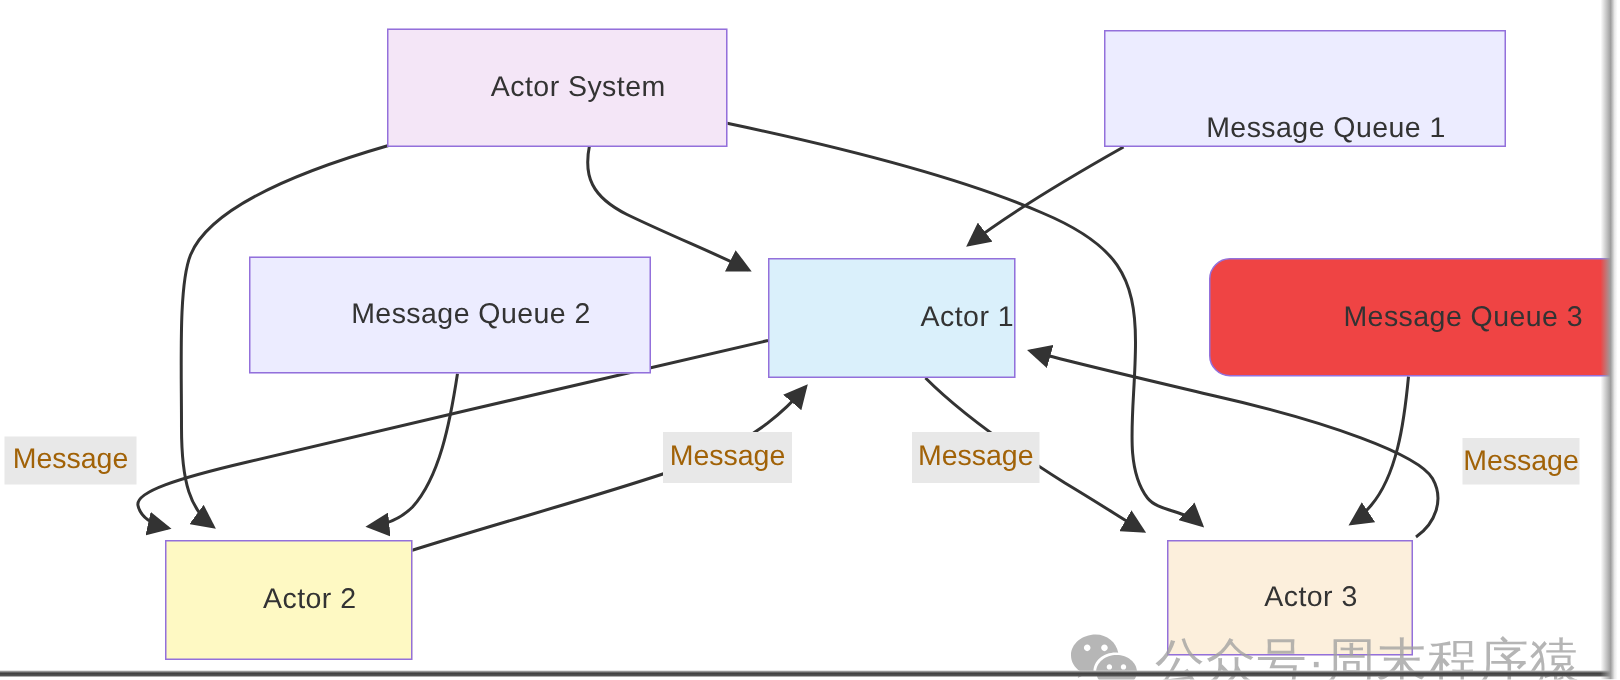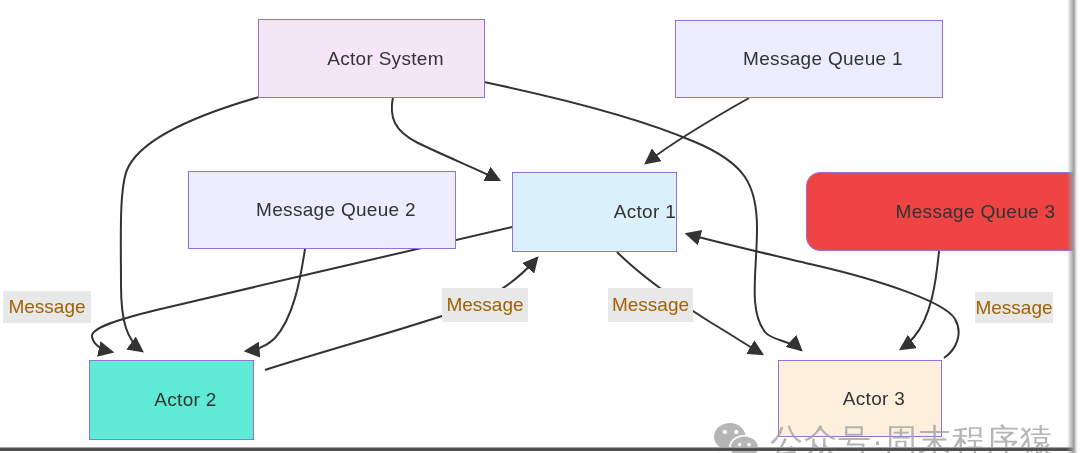--- a/index.html
+++ b/index.html
@@ -61,33 +61,33 @@
 <div id="label-layer">
     <div class="edge-label" style="left: 3px; top: 291px; width: 88px; height: 32px;">Message</div>
     <div class="edge-label" style="left: 442px; top: 288px; width: 86px; height: 34px;">Message</div>
     <div class="edge-label" style="left: 608px; top: 288px; width: 85px; height: 34px;">Message</div>
     <div class="edge-label" style="left: 975px; top: 292px; width: 78px; height: 31px;">Message</div>
   </div>
 <div id="node-layer">
     <div class="node" style="left: 258px; top: 19px; width: 227px; height: 79px; background: rgb(244, 230, 247);">
       <span>Actor System</span>
     </div>
-    <div class="node" style="left: 675px; top: 20px; width: 268px; height: 78px; background: rgb(236, 236, 255);">
+    <div class="node" style="left: 736px; top: 20px; width: 268px; height: 78px; background: rgb(236, 236, 255); align-items: flex-end;">
       <span>Message Queue 1</span>
     </div>
-    <div class="node" style="left: 188px; top: 171px; width: 268px; height: 78px; background: rgb(236, 236, 255);">
+    <div class="node" style="left: 166px; top: 171px; width: 268px; height: 78px; background: rgb(236, 236, 255);">
       <span>Message Queue 2</span>
     </div>
     <div class="node" style="left: 512px; top: 172px; width: 165px; height: 80px; background: rgb(218, 240, 251); justify-content: flex-end;">
       <span>Actor 1</span>
     </div>
     <div class="node" style="left: 806px; top: 172px; width: 311px; height: 79px; background: #ef4444; border-radius: 14px;">
       <span>Message Queue 3</span>
     </div>
-    <div class="node" style="left: 89px; top: 360px; width: 165px; height: 80px; background: #5eead4;">
+    <div class="node" style="left: 110px; top: 360px; width: 165px; height: 80px; background: #fef9c3;">
       <span>Actor 2</span>
     </div>
     <div class="node" style="left: 778px; top: 360px; width: 164px; height: 77px; background: rgb(252, 239, 220); text-align: center;">
       <span>Actor 3</span>
     </div>
   </div>
 
 <div class="watermark">
   <svg width="48" height="42" viewBox="0 0 48 42">
     <g fill="#9e9e9e">

